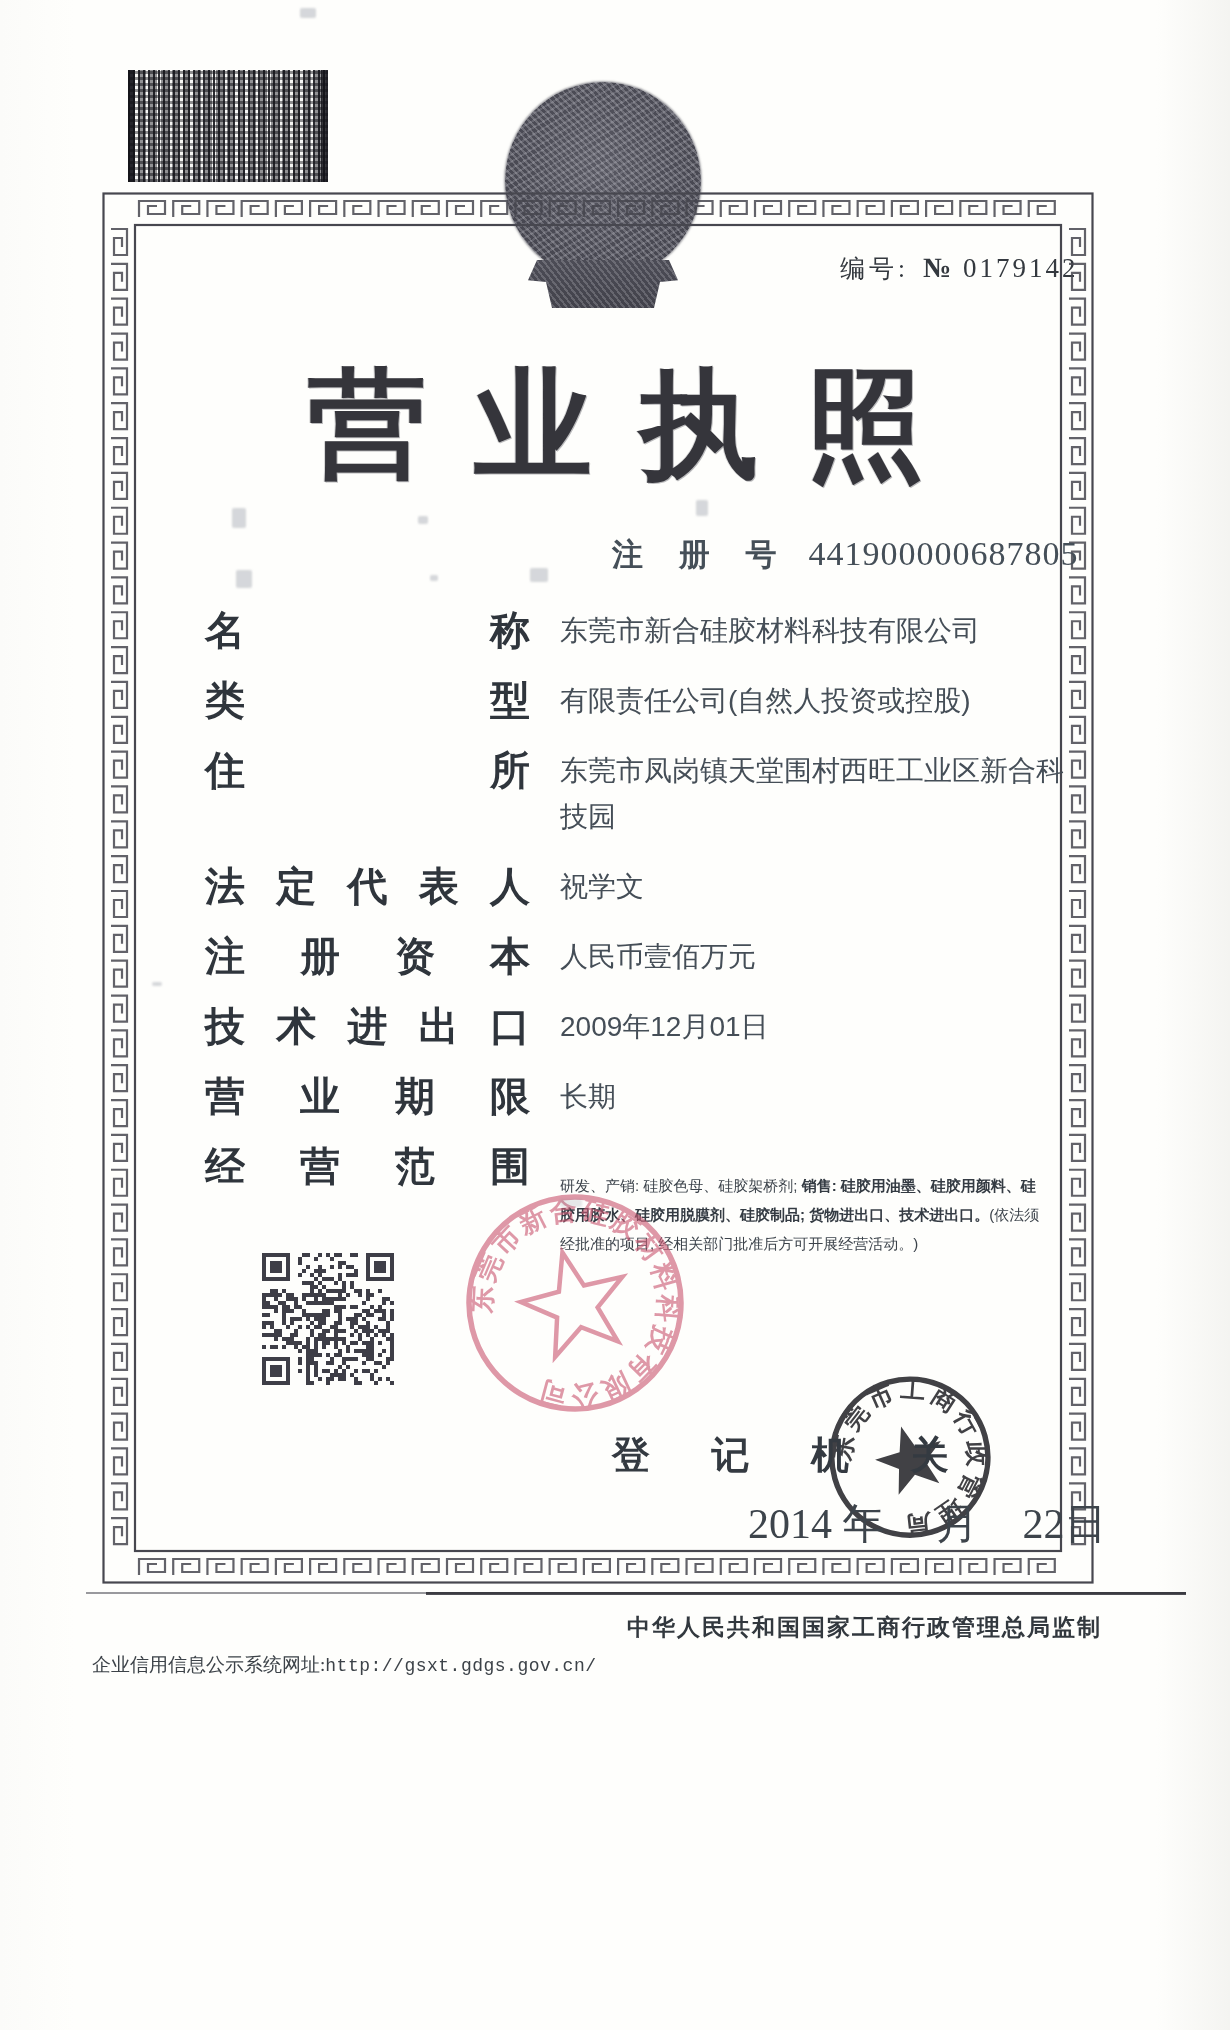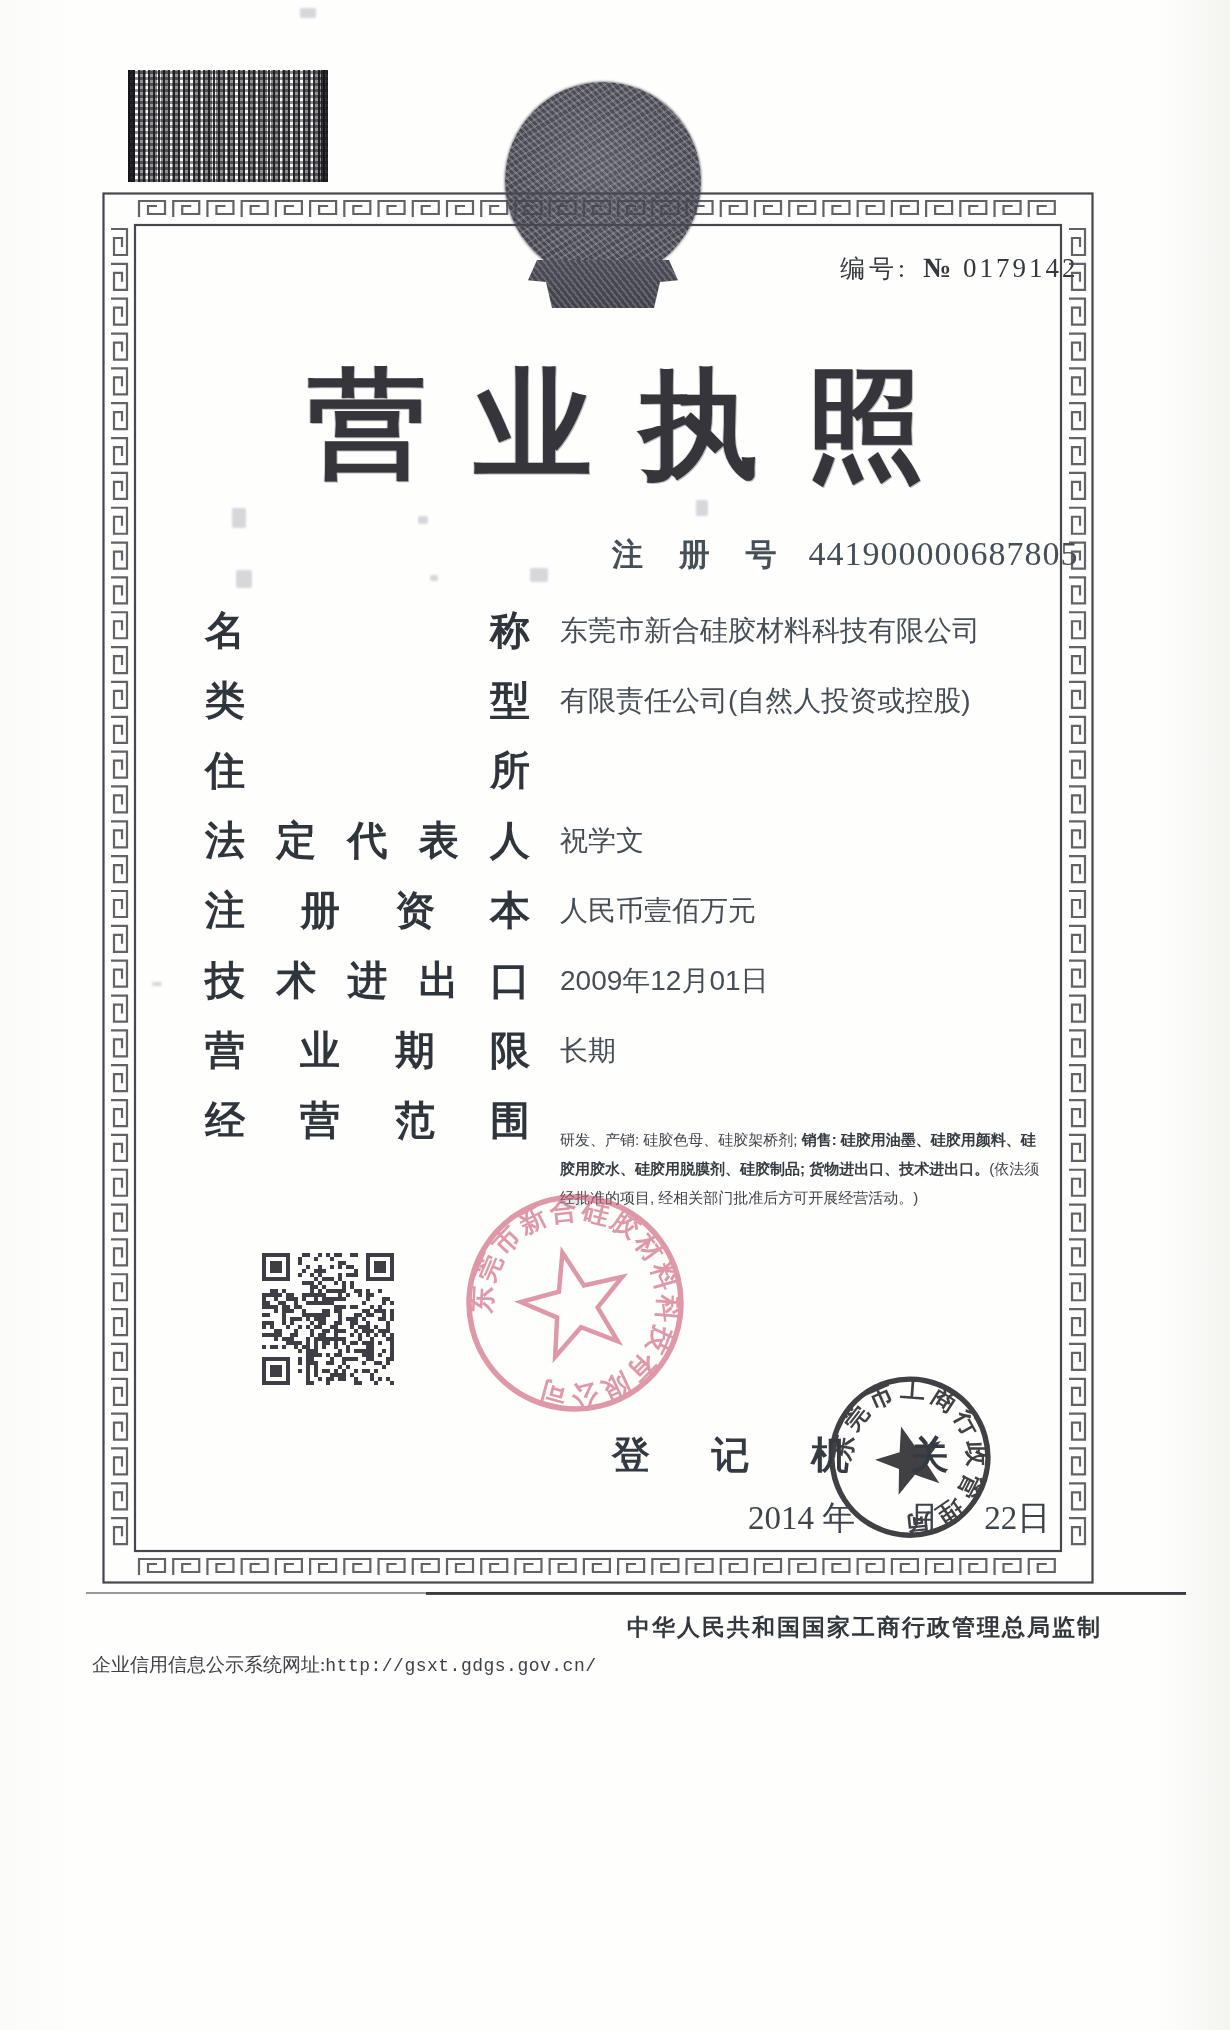--- a/index.html
+++ b/index.html
@@ -78,21 +78,21 @@
   .seal-red{left:450px;top:1178px;width:250px;height:250px;transform:rotate(-14deg);opacity:.62;}
   .seal-black{left:818px;top:1365px;width:185px;height:185px;transform:rotate(-16deg);opacity:.88;}
   .seal text{font-weight:700;}
   
   .authority{
     position:absolute;left:612px;top:1430px;
     font-size:38px;font-weight:700;letter-spacing:26px;color:#343a41;white-space:nowrap;
   }
   .datetxt{
     position:absolute;left:748px;top:1496px;display:flex;align-items:baseline;
-    font-size:33px;color:#3d444b;white-space:nowrap;
+    font-size:42px;color:#3d444b;white-space:nowrap;
   }
   .datetxt .gap1{width:52px;} .datetxt .gap2{width:44px;}
   
   .scanline{position:absolute;left:86px;top:1592px;width:1100px;height:2px;background:rgba(70,70,78,.55);}
   .scanline:after{content:"";position:absolute;left:340px;right:0;top:0;height:3px;background:rgba(35,35,42,.8);}
   .footer-left{position:absolute;left:92px;top:1652px;font-size:19px;color:#3c4248;white-space:nowrap;}
   .footer-left .url{font-family:"Liberation Mono", monospace;font-size:18px;letter-spacing:0.5px;}
   .footer-right{
     position:absolute;right:128px;top:1612px;font-size:23px;font-weight:700;
     color:#32383e;letter-spacing:2px;white-space:nowrap;
@@ -264,20 +264,21 @@
       <div class="frow">
         <div class="flabel">名称</div>
         <div class="fvalue">东莞市新合硅胶材料科技有限公司</div>
       </div>
       <div class="frow">
         <div class="flabel">类型</div>
         <div class="fvalue">有限责任公司(自然人投资或控股)</div>
       </div>
       <div class="frow">
         <div class="flabel">住所</div>
+        <div class="fvalue">东莞市凤岗镇天堂围村西旺工业区新合科技园</div>
       </div>
       <div class="frow">
         <div class="flabel">法定代表人</div>
         <div class="fvalue">祝学文</div>
       </div>
       <div class="frow">
         <div class="flabel">注册资本</div>
         <div class="fvalue">人民币壹佰万元</div>
       </div>
       <div class="frow">

